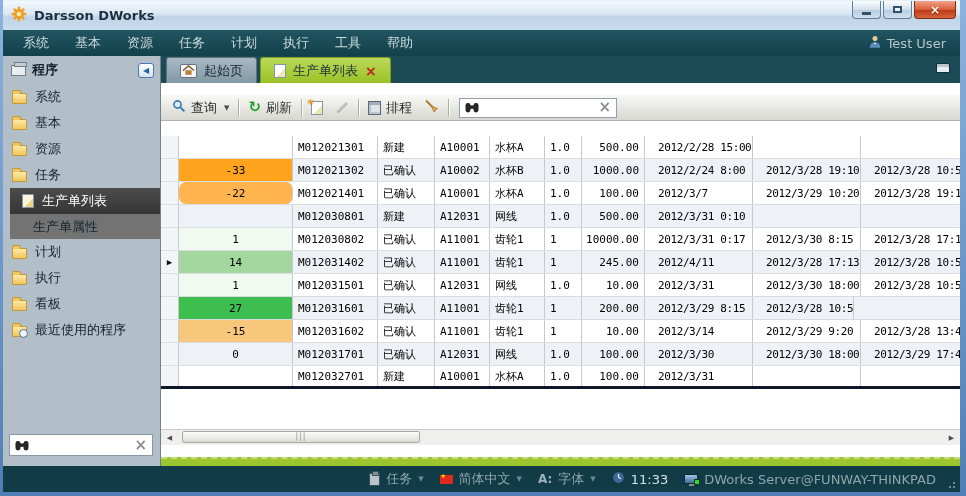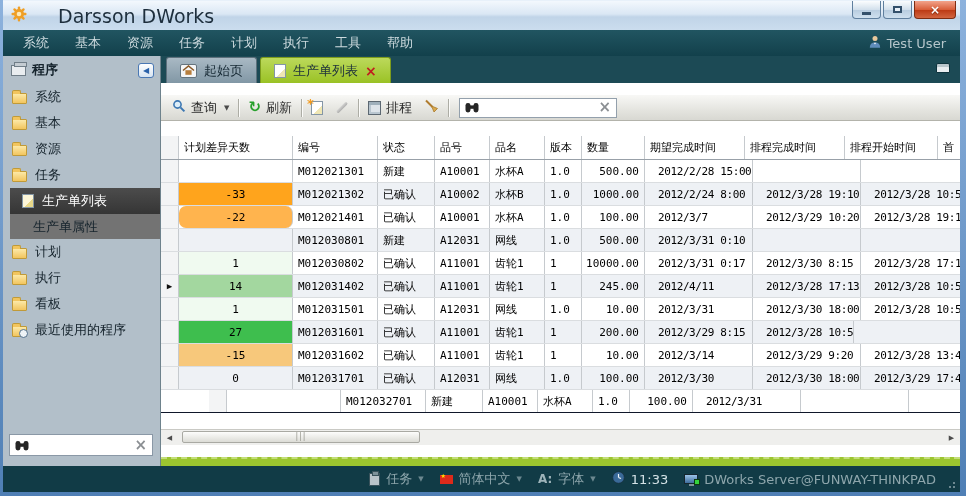--- a/index.html
+++ b/index.html
@@ -9,21 +9,21 @@
   
   .win{position:relative;width:966px;height:496px;
        background:linear-gradient(#8db2dd,#4f7fb5);
        padding:0 6px 4px 3px;}
   .inner{width:957px;height:492px;display:flex;flex-direction:column;overflow:hidden;
          border-top:1px solid #e8f1fa;}
 
   
   .titlebar{height:29px;flex:0 0 29px;display:flex;align-items:center;gap:7px;padding-left:8px;
             background:linear-gradient(180deg,#f3f8fd 0%,#dae7f4 45%,#c0d4e8 55%,#cbddee 100%);}
-  .title{font-weight:normal;color:#1d2e3c;font-size:19px;margin-left:24px;}
+  .title{font-weight:bold;color:#1d2e3c;font-size:13px;}
   .winbtns{margin-left:auto;display:flex;gap:2px;align-self:flex-start;padding-right:4px;}
   .wbtn{width:29px;height:18px;border:1px solid #5f7f9e;border-top:none;border-radius:0 0 4px 4px;
         display:flex;align-items:center;justify-content:center;
         background:linear-gradient(#fbfdfe,#d3e0ec 50%,#b9cde0 55%,#cfe0ef);cursor:pointer;}
   .wbtn.close{width:42px;background:linear-gradient(#f2a38b,#d95f3b 50%,#bd3b16 55%,#d26540);
         border-color:#7e2c12;color:#fff;font-weight:bold;font-size:12px;text-shadow:0 1px 1px #7e2c12;}
   .g-min{width:9px;height:3px;background:#33506b;margin-top:7px;}
   .g-max{width:9px;height:7px;border:2px solid #33506b;background:#e8f0f8;}
 
   
@@ -104,21 +104,21 @@
   .binoc svg{display:block;}
 
   
   .gridwrap{flex:1;background:#ffffff;padding-top:3px;overflow:hidden;
       font-family:"DejaVu Sans Mono","Liberation Mono",monospace;font-size:11px;color:#000;}
   .thead{display:flex;height:24px;border-bottom:1px solid #98a0a8;background:#ffffff;}
   .th{display:flex;align-items:center;padding-left:5px;border-right:1px solid #c6cace;
       white-space:nowrap;overflow:hidden;}
   .tr{display:flex;height:23px;border-bottom:1px solid #dadde0;background:#ffffff;}
   .tr.alt{background:#eef1f5;}
-  .tr:last-child{border-bottom:1px solid #0f172a;padding-left:48px;}
+  .tr:last-child{border-bottom:3px solid #0f172a;}
   .td{display:flex;align-items:center;padding-left:5px;border-right:1px solid #c6cace;
       white-space:nowrap;overflow:hidden;}
   .gut{width:18px;flex:0 0 18px;background:#f3f4f5;padding-left:0;justify-content:center;}
   .c0{width:114px;flex:0 0 114px;}
   .td.c0{justify-content:center;padding-left:0;}
   .c1{width:85px;flex:0 0 85px;}
   .c2{width:57px;flex:0 0 57px;}
   .c3{width:55px;flex:0 0 55px;}
   .c4{width:55px;flex:0 0 55px;}
   .c5{width:37px;flex:0 0 37px;}
@@ -350,34 +350,20 @@
               <rect x="8.5" y="1" width="5" height="9.5" rx="2.4" fill="#262626"></rect>
               <rect x="4.5" y="3.4" width="5" height="3.4" fill="#262626"></rect>
             </svg>
           </span>
           <input value="" style="">
           <span class="clearx">×</span>
         </div>
       </div>
 
       <div class="gridwrap">
-        <div class="thead" id="header-row">
-              <div class="th gut"></div>
-              <div class="th c0">计划差异天数</div>
-              <div class="th c1">编号</div>
-              <div class="th c2">状态</div>
-              <div class="th c3">品号</div>
-              <div class="th c4">品名</div>
-              <div class="th c5">版本</div>
-              <div class="th c6">数量</div>
-              <div class="th c7">期望完成时间</div>
-              <div class="th c8">排程完成时间</div>
-              <div class="th c9">排程开始时间</div>
-              <div class="th c10">首</div>
-            </div>
         <div id="table-body">
               <div class="tr">
                 <div class="td gut"></div>
                 <div class="td c0"></div>
                 <div class="td c1">M012021301</div>
                 <div class="td c2">新建</div>
                 <div class="td c3">A10001</div>
                 <div class="td c4">水杯A</div>
                 <div class="td c5">1.0</div>
                 <div class="td c6">500.00</div>

